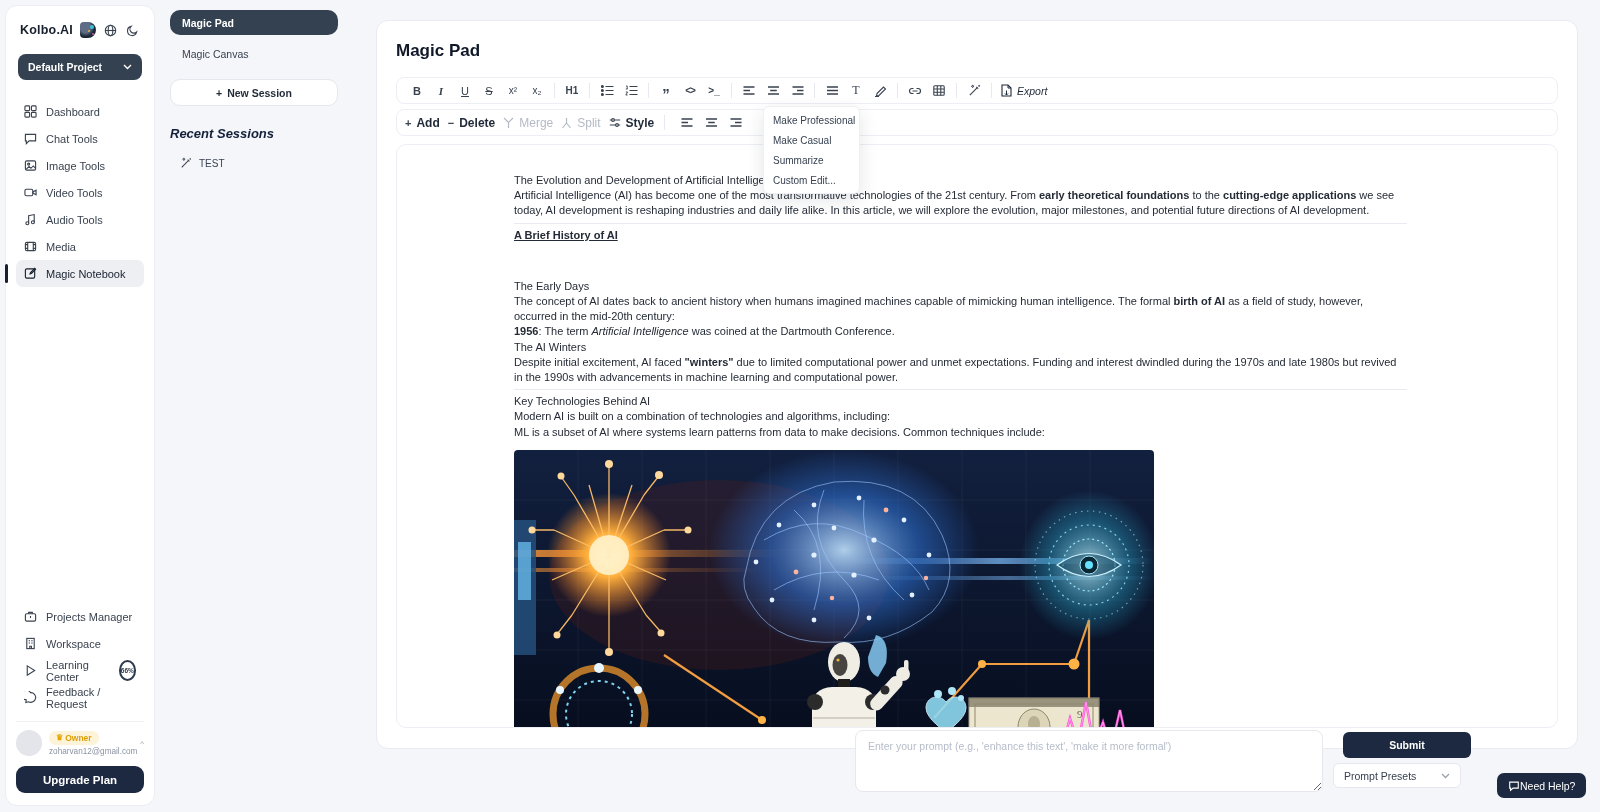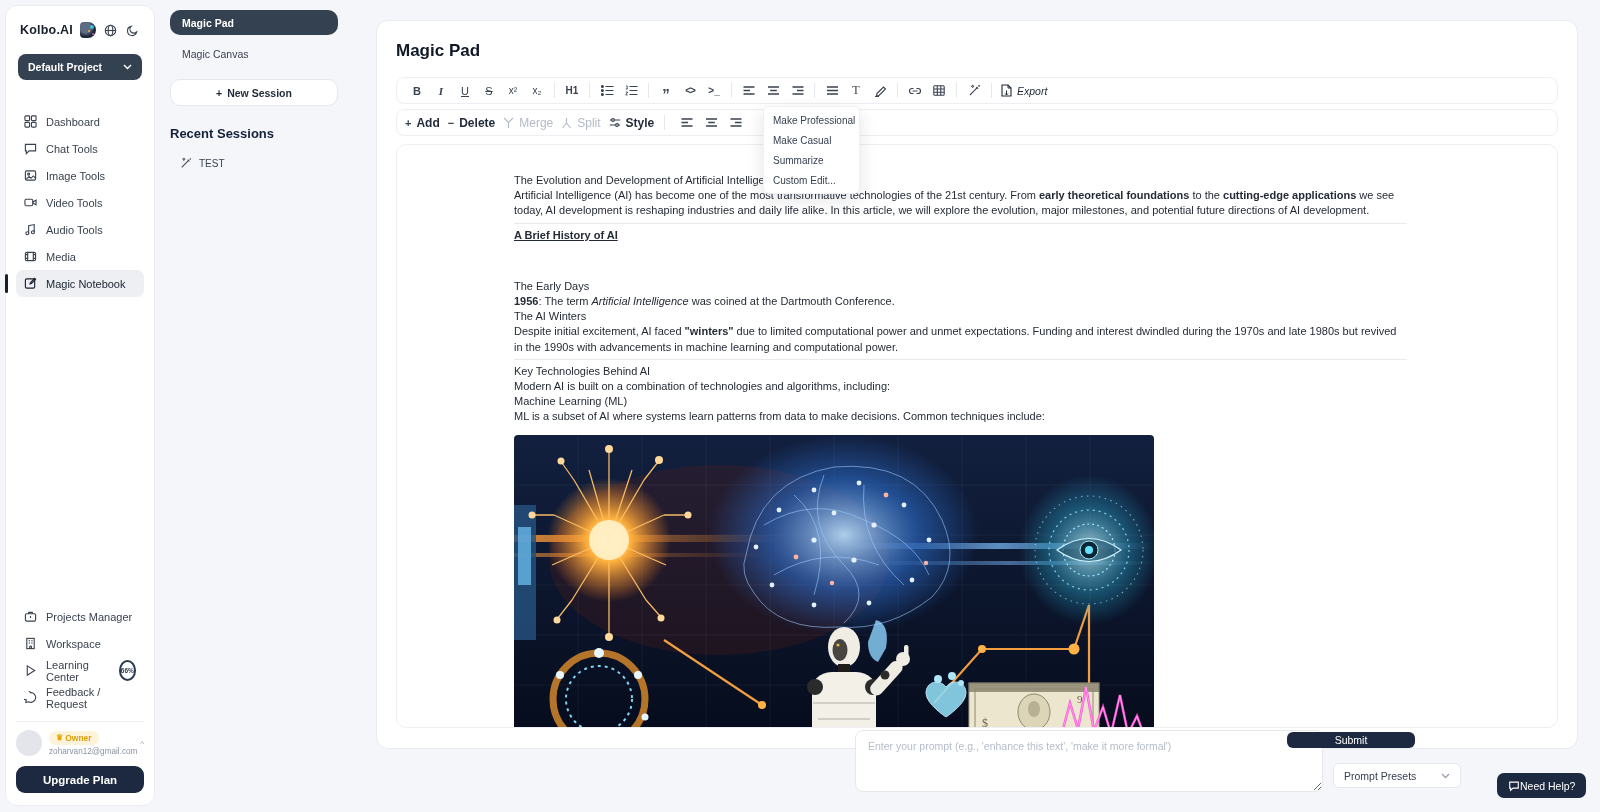--- a/index.html
+++ b/index.html
@@ -14,21 +14,21 @@
   .logo-text { font-size:12.5px; font-weight:700; color:#18202e; letter-spacing:.2px; }
   .logo-head { width:16px; height:16px; border-radius:4px 8px 8px 4px;
     background:radial-gradient(circle at 35% 35%, #5e6d85 0 35%, #1d2737 60%); position:relative; }
   .logo-head::after{ content:""; position:absolute; right:2px; top:3px; width:4px; height:4px; border-radius:50%;
     background:#39c2d7; box-shadow:-3px 4px 0 -1px #e8b43c, 1px 7px 0 -1px #d75b9b; }
   .hdr-icon { margin-left:auto; width:15px; height:15px; display:flex; align-items:center; justify-content:center; color:#39424f; }
   .hdr-icon + .hdr-icon { margin-left:0; }
   .proj-btn { margin:16px 2px 0; background:#344150; color:#fff; border-radius:8px; height:26px;
     display:flex; align-items:center; justify-content:space-between; padding:0 10px; cursor:pointer; }
   .proj-btn span { font-size:10.5px; font-weight:700; }
-  .nav { margin-top:28px; display:flex; flex-direction:column; }
+  .nav { margin-top:18px; display:flex; flex-direction:column; }
   .nav-item { display:flex; align-items:center; gap:9px; height:27px; padding:0 8px; border-radius:7px;
     font-size:11px; color:#39424f; cursor:pointer; position:relative; }
   .nav-item.active { background:#edeff3; color:#18202e; font-weight:400; }
   .nav-item.active::before { content:""; position:absolute; left:-11px; top:4px; bottom:4px; width:3px; background:#18202e; border-radius:2px; }
   .nav-item svg { flex:0 0 auto; }
   .grow { flex:1 1 auto; }
   .badge-circle { margin-left:2px; width:21px; height:21px; border-radius:50%; border:2px solid #2d3a4f;
     font-size:6.5px; font-weight:700; color:#2d3a4f; display:flex; align-items:center; justify-content:center; }
   .user-card { margin-top:10px; border-top:1px solid #f0f1f5; padding-top:8px; display:flex; align-items:center; gap:7px; }
   .avatar { width:26px; height:26px; border-radius:50%; background:#e3e5ea; flex:0 0 auto; }
@@ -41,21 +41,21 @@
   .upgrade-btn { margin-top:10px; background:#1d2940; color:#fff; border:none; border-radius:9px; height:27px;
     font-size:11.5px; font-weight:700; cursor:pointer; font-family:inherit; }
 
   
   .sessions { position:absolute; left:170px; top:10px; width:168px; }
   .sess-tab-active { background:#344150; color:#fff; border-radius:10px; height:25px; display:flex; align-items:center;
     padding:0 12px; font-size:10.5px; font-weight:600; cursor:pointer; }
   .sess-tab { color:#39424f; height:25px; display:flex; align-items:center; padding:0 12px; font-size:10.5px; margin-top:6px; cursor:pointer; }
   .new-session { margin-top:13px; background:#fff; border:1px solid #e4e7ed; border-radius:10px; height:27px; width:100%;
     display:flex; align-items:center; justify-content:center; gap:5px; font-size:10.5px; font-weight:600; color:#1f2937; cursor:pointer; font-family:inherit; }
-  .recent-h { margin-top:20px; font-size:13px; font-weight:700; color:#13203a; }
+  .recent-h { margin-top:20px; font-size:13px; font-weight:700; color:#13203a;font-style:italic; }
   .sess-item { margin-top:16px; display:flex; align-items:center; gap:7px; font-size:10px; color:#39424f; padding-left:10px; cursor:pointer; }
 
   
   .main-card { position:absolute; left:376px; top:20px; width:1202px; height:729px; background:#fff;
     border:1px solid #e9ebf2; border-radius:12px; padding:20px 19px 14px; }
   .main-title { font-size:17px; font-weight:700; color:#101828; margin-bottom:16px; }
   .tb { border:1px solid #edeff4; border-radius:8px; height:27px; display:flex; align-items:center; padding:0 8px; }
   .tb + .tb { margin-top:5px; }
   .tbtn { min-width:24px; height:21px; display:flex; align-items:center; justify-content:center; gap:4px;
     border-radius:5px; color:#39424f; font-size:11px; cursor:pointer; }
@@ -82,22 +82,22 @@
   
   .menu { position:absolute; left:763px; top:106px; width:97px; background:#fff; border:1px solid #f0f0f4;
     border-radius:6px; box-shadow:0 6px 18px rgba(30,40,60,.12); padding:3px 0; z-index:60; }
   .menu-item { font-size:10px; color:#374151; padding:4.5px 9px; cursor:pointer; white-space:nowrap; }
 
   
   .prompt-ta { position:absolute; left:855px; top:730px; width:468px; height:62px; border:1px solid #e6e8ee;
     border-radius:8px; background:#fff; resize:both; font-family:inherit; font-size:10.5px; color:#374151;
     padding:9px 12px; outline:none; z-index:40; }
   .prompt-ta::placeholder { color:#b6bdc9; }
-  .submit-btn { position:absolute; left:1287px; top:732px; width:128px; height:16px; background:#1d2940; color:#fff;
-    border:none; border-radius:6px; font-size:10.5px; font-weight:400; cursor:pointer; font-family:inherit; z-index:40; }
+  .submit-btn { position:absolute; left:1343px; top:732px; width:128px; height:26px; background:#1d2940; color:#fff;
+    border:none; border-radius:6px; font-size:10.5px; font-weight:700; cursor:pointer; font-family:inherit; z-index:40; }
   .presets { position:absolute; left:1333px; top:763px; width:128px; height:25px; background:#fff; border:1px solid #e6e8ee;
     border-radius:6px; display:flex; align-items:center; justify-content:space-between; padding:0 10px;
     font-size:10.5px; color:#374151; cursor:pointer; z-index:40; }
   .help-btn { position:absolute; left:1497px; top:773px; height:25px; background:#1d2940; color:#fff; border:none;
     border-radius:7px; display:flex; align-items:center; gap:0; padding:0 11px; font-size:10.5px; font-weight:400;
     cursor:pointer; font-family:inherit; z-index:40; }
 
   svg.ic { display:block; }
 </style>
 </head>
@@ -410,27 +410,27 @@
   </div>
 
   <div class="editor">
     <div class="doc">
         <p><span>The Evolution and Development of Artificial Intelligence</span></p>
         <p><span>Artificial Intelligence (AI) has become one of the most transformative technologies of the 21st century. From </span><span class="b">early theoretical foundations</span><span> to the </span><span class="b">cutting-edge applications</span><span> we see today, AI development is reshaping industries and daily life alike. In this article, we will explore the evolution, major milestones, and potential future directions of AI development.</span></p>
         <div class="doc-hr"></div>
         <p><span class="b u">A Brief History of AI</span></p>
         <div style="height: 36px;"></div>
         <p><span>The Early Days</span></p>
+        <p><span>The concept of AI dates back to ancient history when humans imagined machines capable of mimicking human intelligence. The formal </span><span class="b">birth of AI</span><span> as a field of study, however, occurred in the mid-20th century:</span></p>
         <p><span class="b">1956</span><span>: The term </span><span class="i">Artificial Intelligence</span><span> was coined at the Dartmouth Conference.</span></p>
         <p><span>The AI Winters</span></p>
         <p><span>Despite initial excitement, AI faced </span><span class="b">"winters"</span><span> due to limited computational power and unmet expectations. Funding and interest dwindled during the 1970s and late 1980s but revived in the 1990s with advancements in machine learning and computational power.</span></p>
         <div class="doc-hr"></div>
         <p><span>Key Technologies Behind AI</span></p>
         <p><span>Modern AI is built on a combination of technologies and algorithms, including:</span></p>
-        <p><span>Machine Learning (ML)</span></p>
         <p><span>ML is a subset of AI where systems learn patterns from data to make decisions. Common techniques include:</span></p>
       </div>
 
     <div class="art">
       <svg width="640" height="300" viewBox="0 0 640 300">
         <defs>
           <linearGradient id="bgG" x1="0" y1="0" x2="0" y2="1">
             <stop offset="0" stop-color="#12203f"></stop>
               <stop offset="1" stop-color="#060c1c"></stop>
           </linearGradient>

